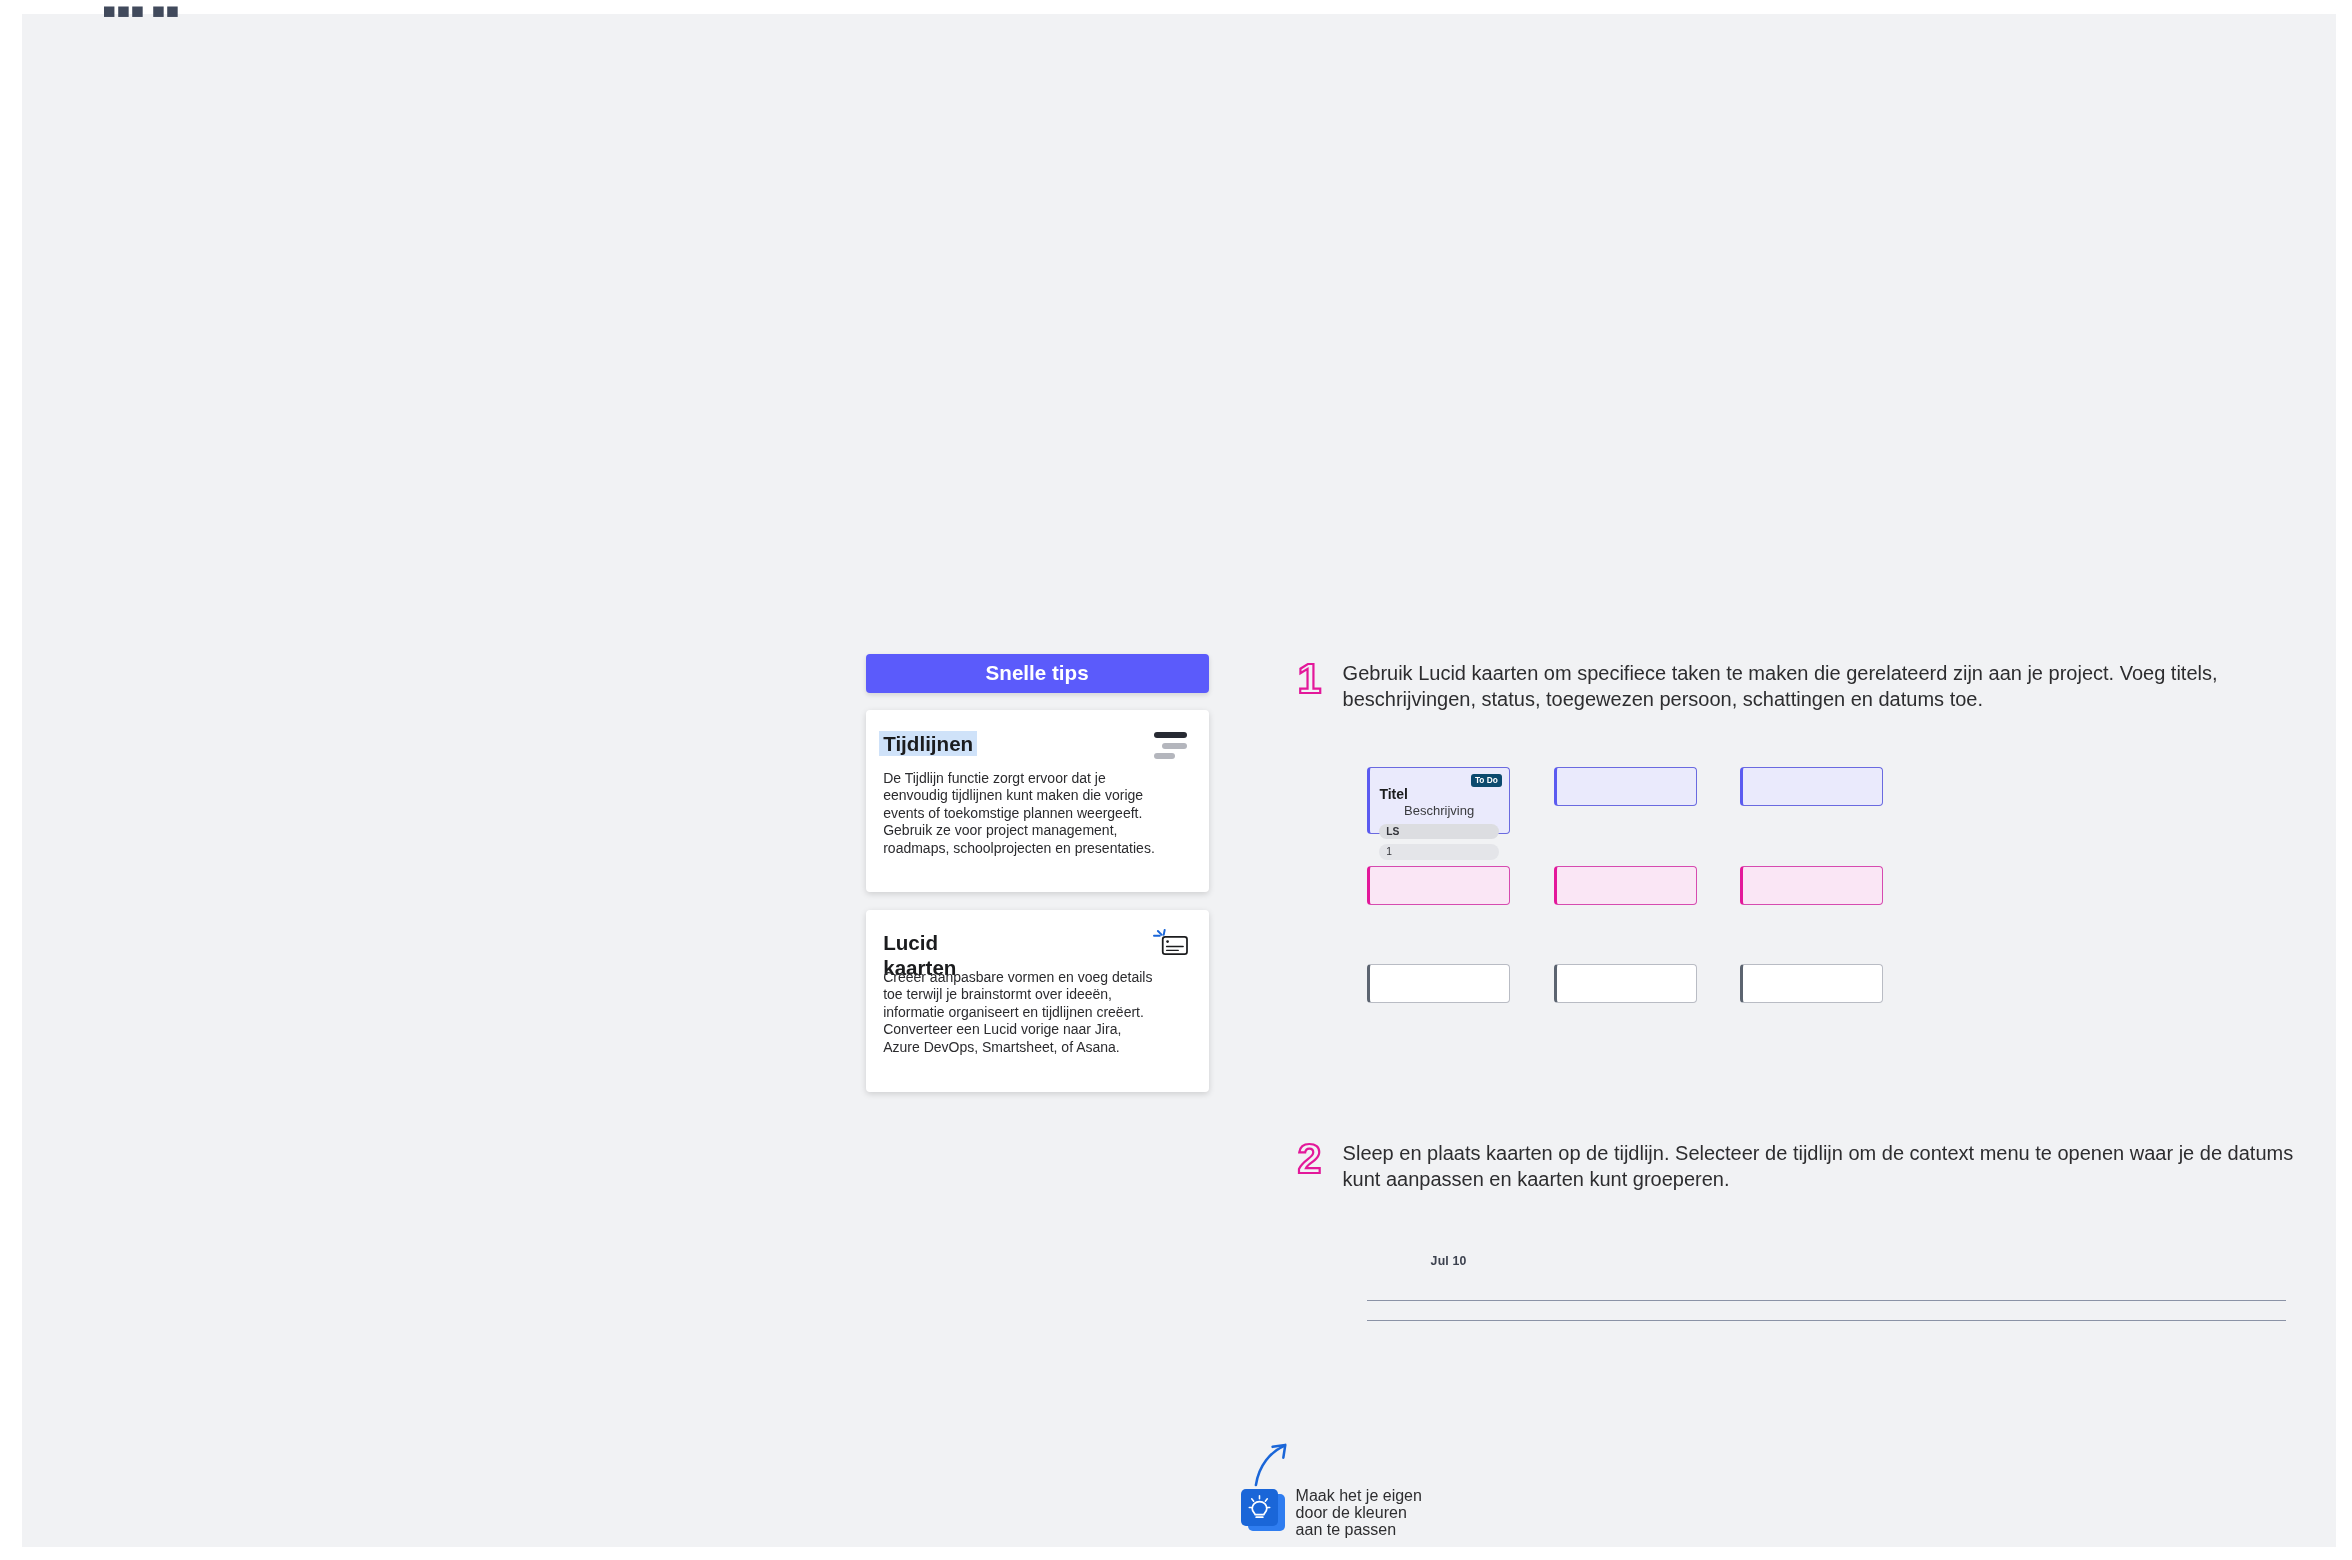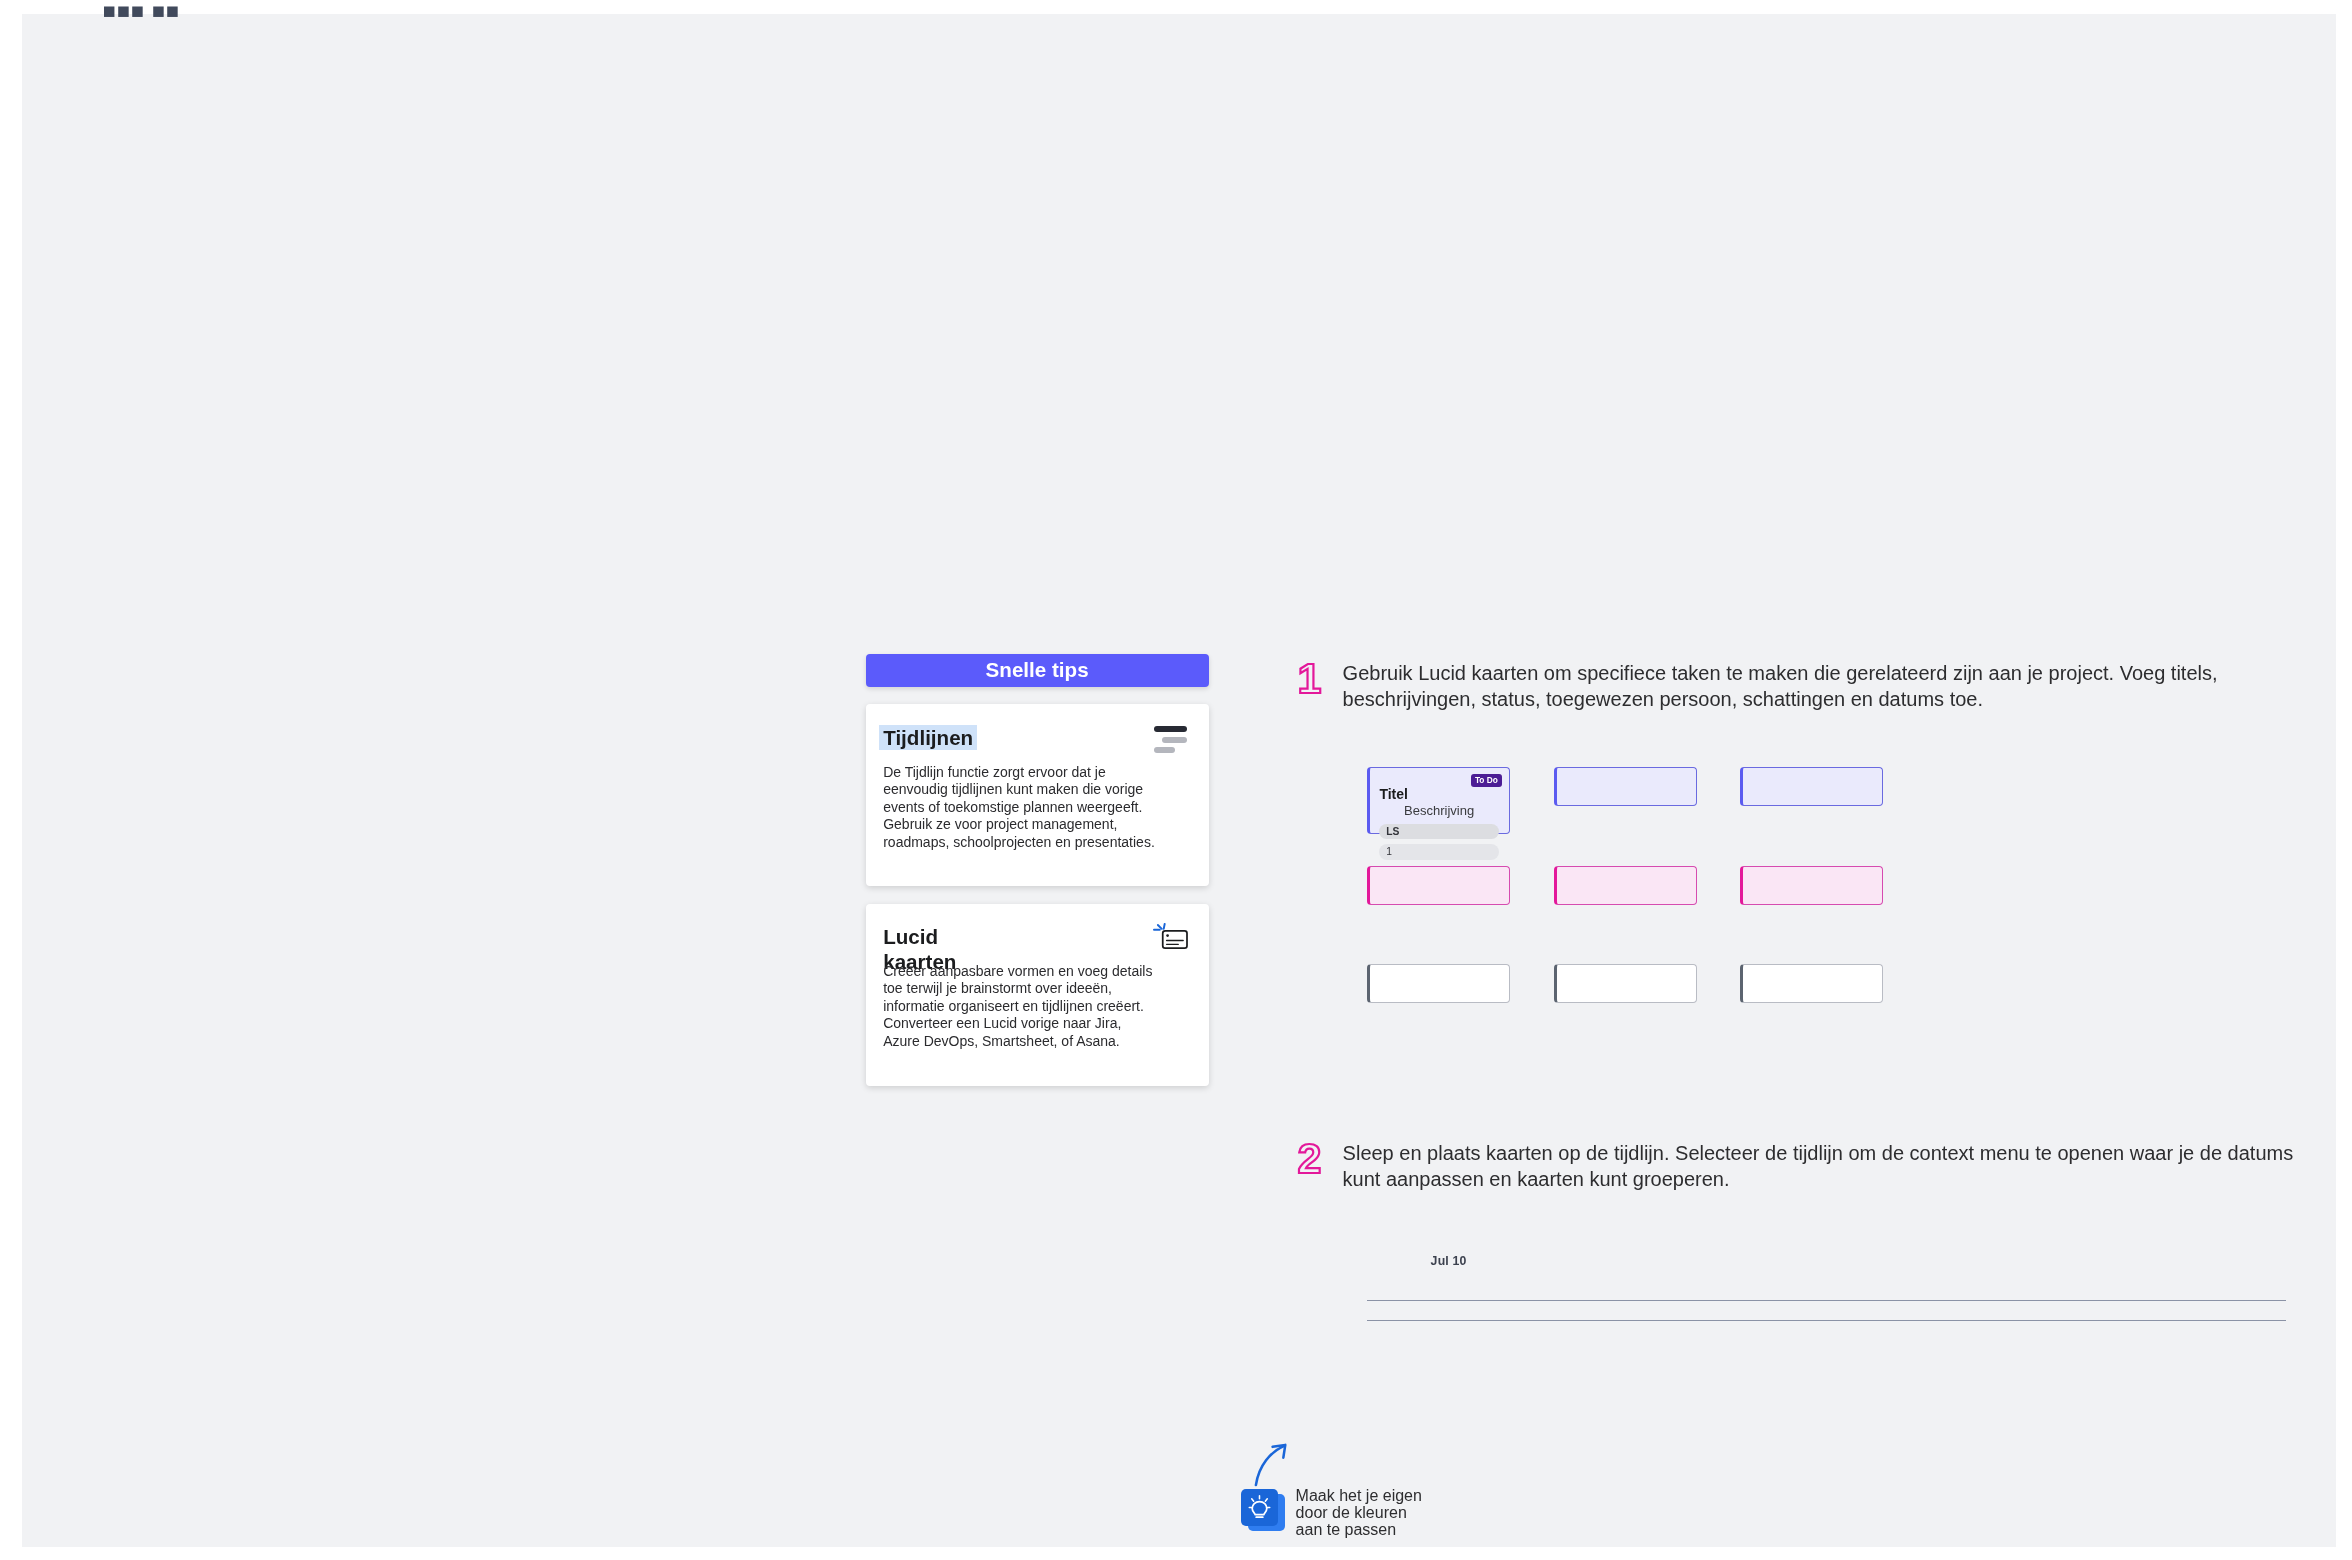--- a/index.html
+++ b/index.html
@@ -39,21 +39,21 @@
   
   .tips-panel {
     position: absolute;
     left: 844px;
     top: 640px;
     width: 343px;
   }
 
   .tips-header {
     width: 100%;
-    height: 33px;
+    height: 39px;
     background: #5b5bfb;
     border-radius: 3.9px;
     color: #ffffff;
     font-size: 20.6px;
     font-weight: 700;
     display: flex;
     align-items: center;
     justify-content: center;
     box-shadow: 0 2px 4.9px rgba(0,0,0,0.13);
     box-sizing: border-box;
@@ -203,21 +203,21 @@
   .card-lead {
     padding: 8.8px 9.8px 0 9.8px;
     position: relative;
     height: 100%;
     box-sizing: border-box;
   }
   .card-status {
     position: absolute;
     right: 6.9px;
     top: 5.9px;
-    background: #4c1d95;
+    background: #0c4a6e;
     color: #ffffff;
     font-size: 8.3px;
     font-weight: 700;
     border-radius: 2.9px;
     padding: 2px 3.9px;
     overflow: hidden;
     max-width: 25.5px;
     white-space: nowrap;
     line-height: 9.8px;
   }

